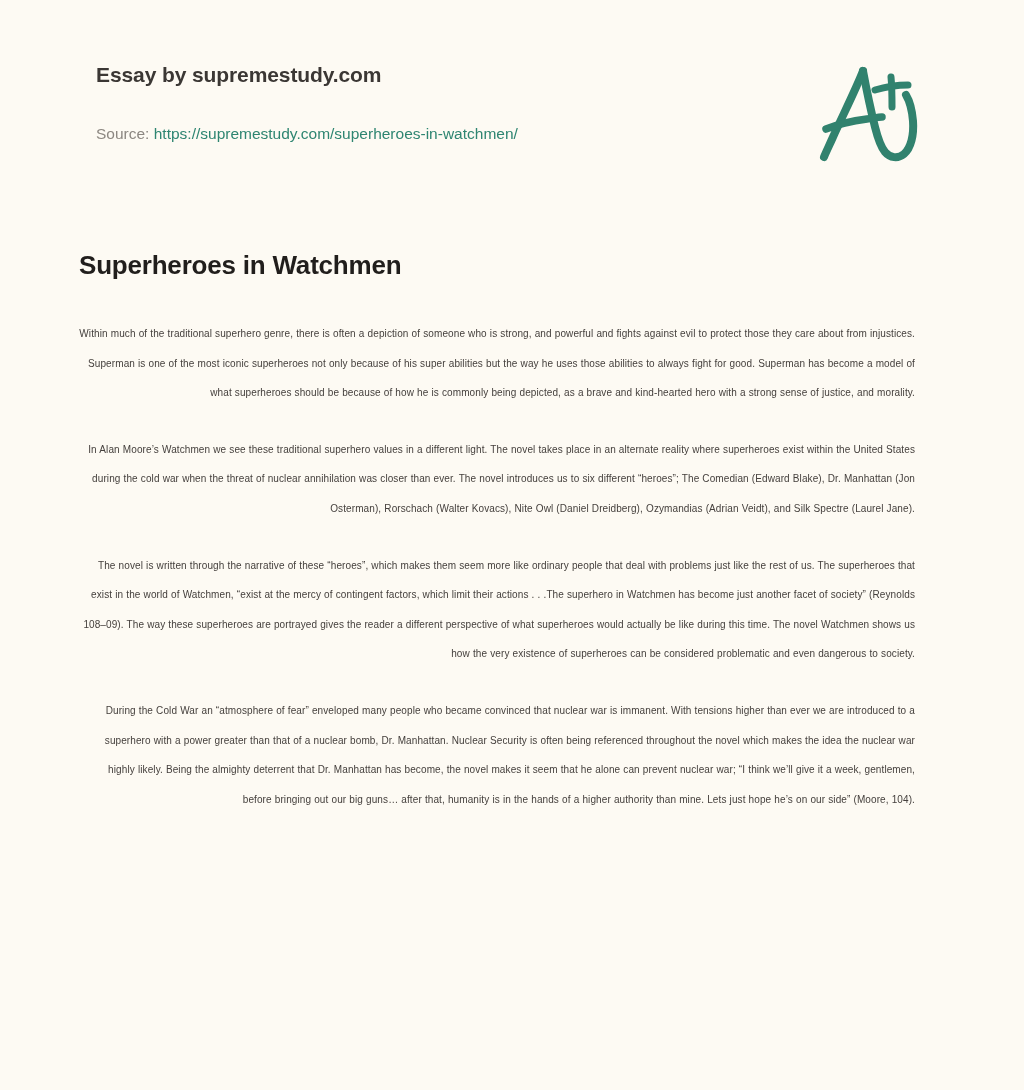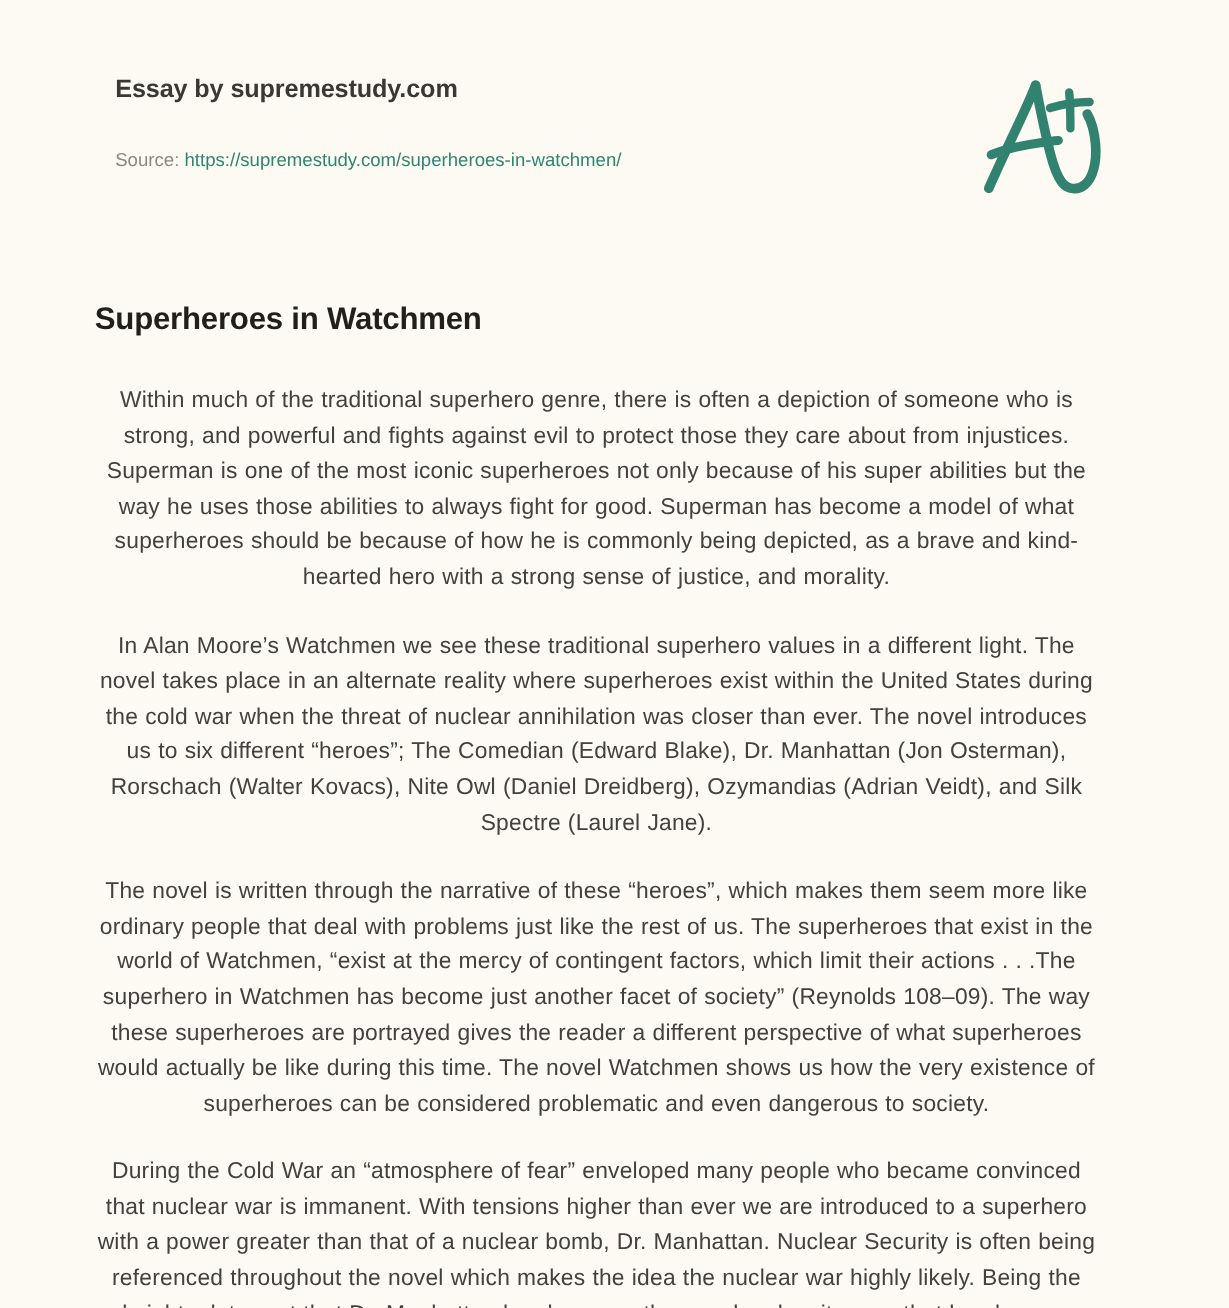--- a/index.html
+++ b/index.html
@@ -90,24 +90,24 @@
     font-size: 26px;
     font-weight: bold;
     color: #211e1c;
     letter-spacing: -0.2px;
     line-height: 34px;
     margin: 0 0 37px 0;
   }
 
   .article-body p {
     margin: 0 0 27px 0;
-    font-size: 19px;
+    font-size: 10px;
     line-height: 29.6px;
     color: #45403d;
-    text-align: center;
+    text-align: right;
     letter-spacing: 0.01em;
     word-spacing: 0.02em;
   }
 
   .article-body p:last-child {
     margin-bottom: 0;
   }
 </style>
 </head>
 <body>

